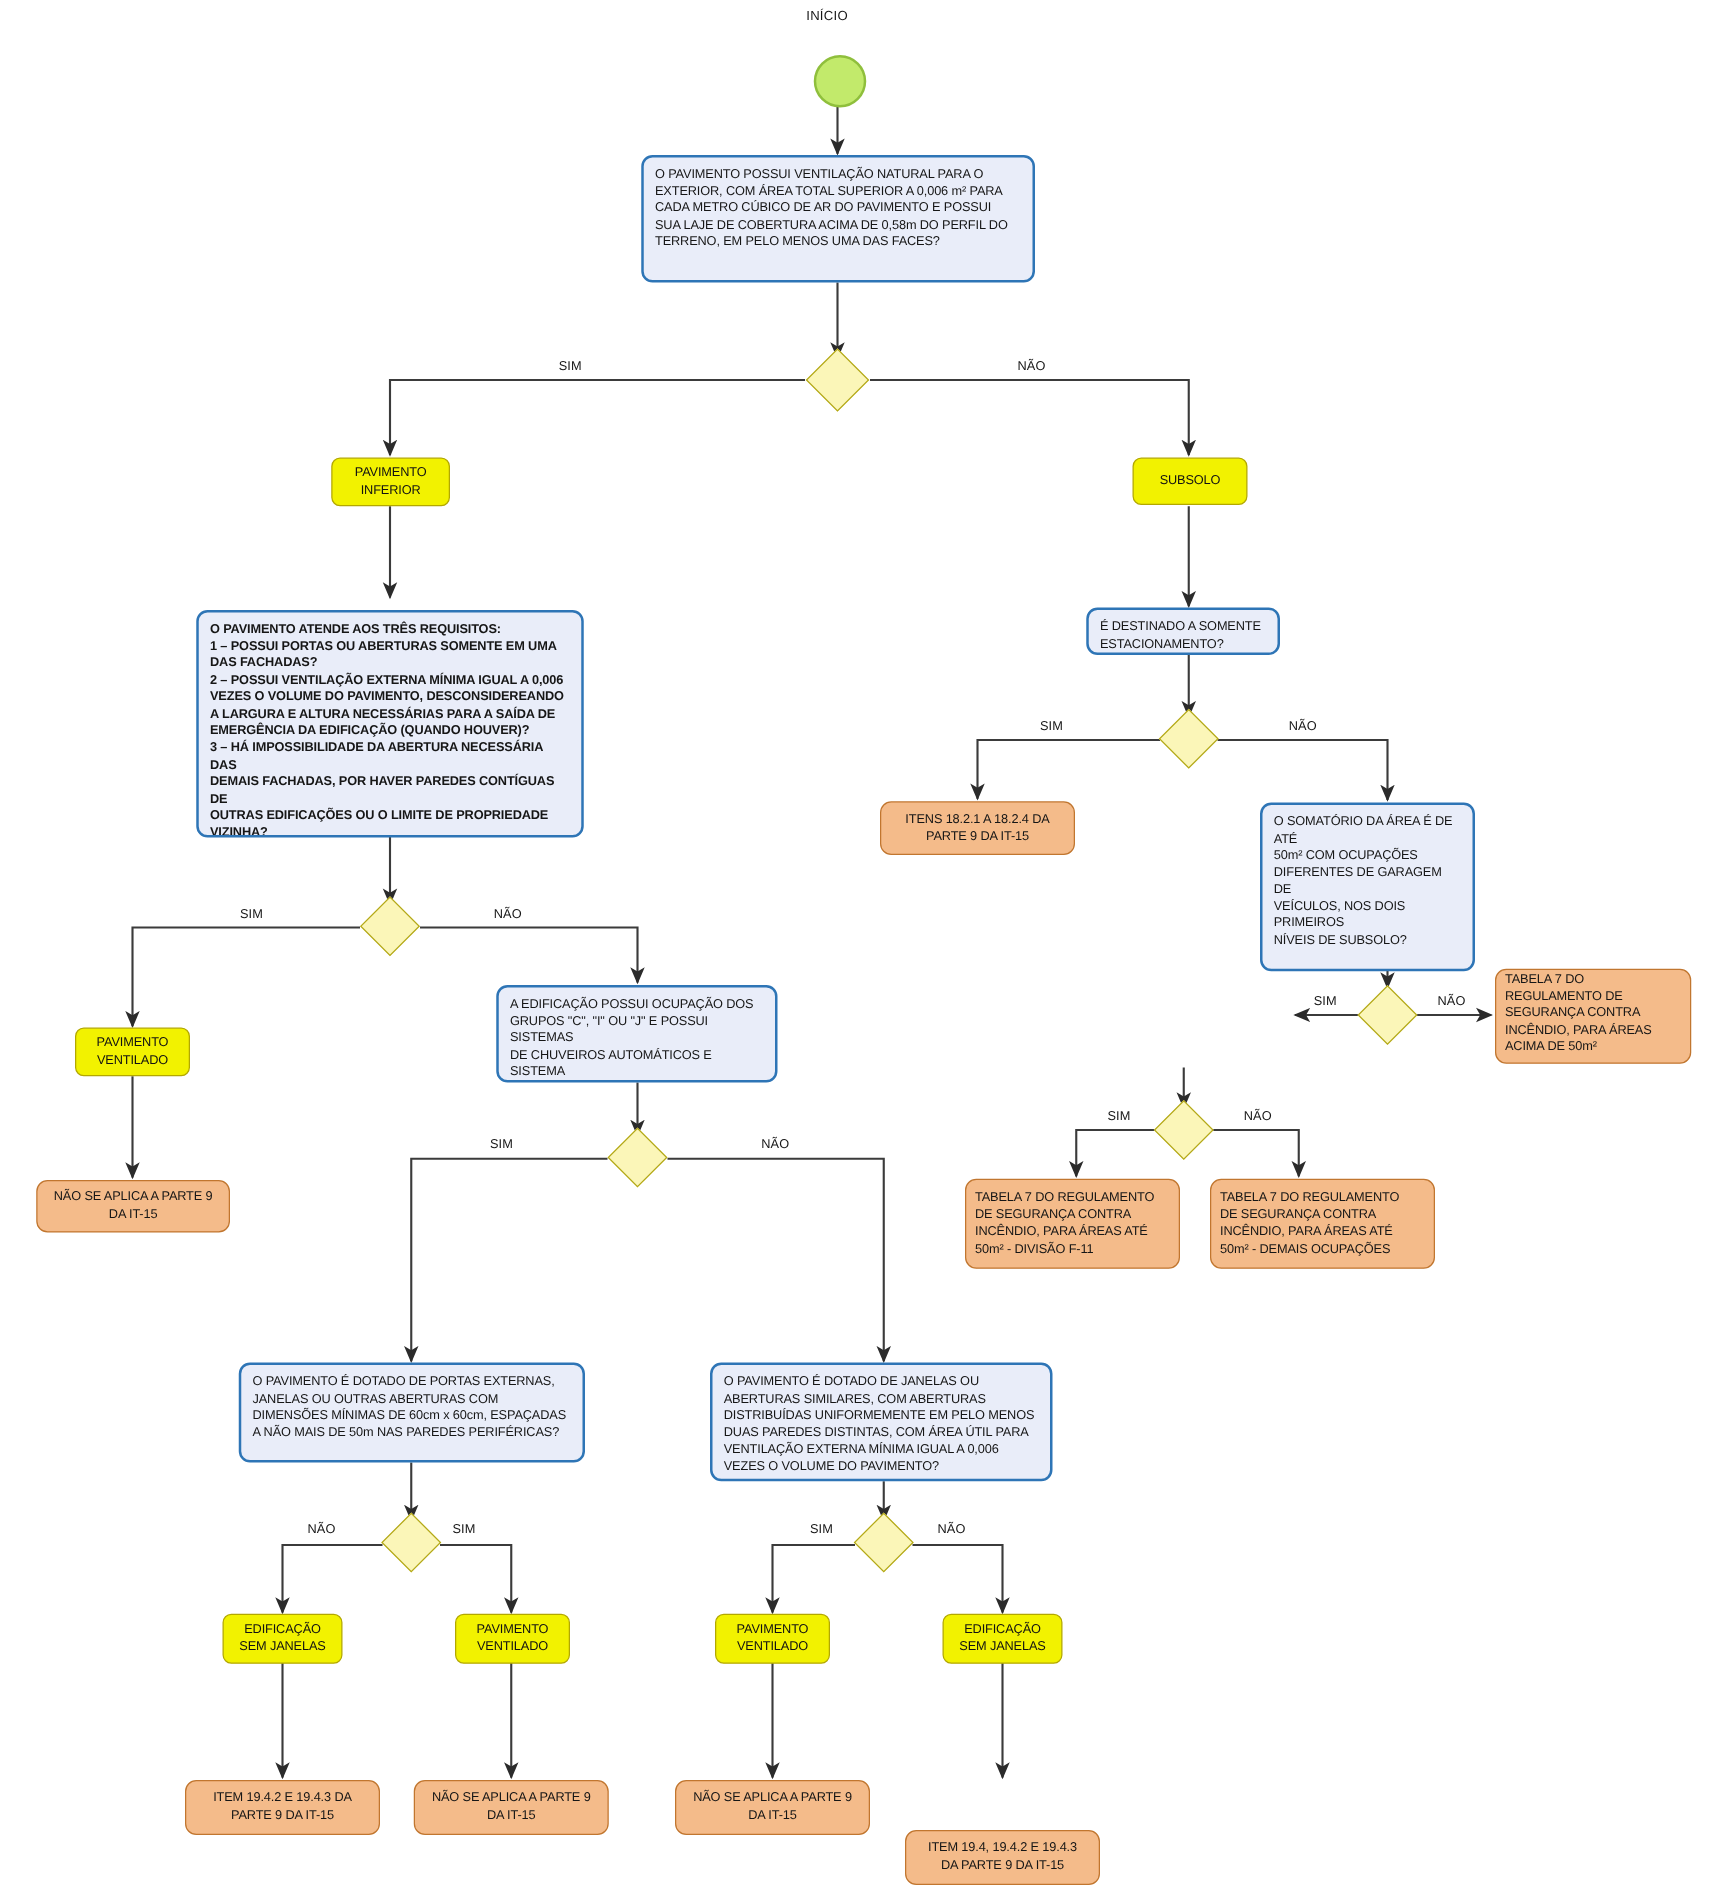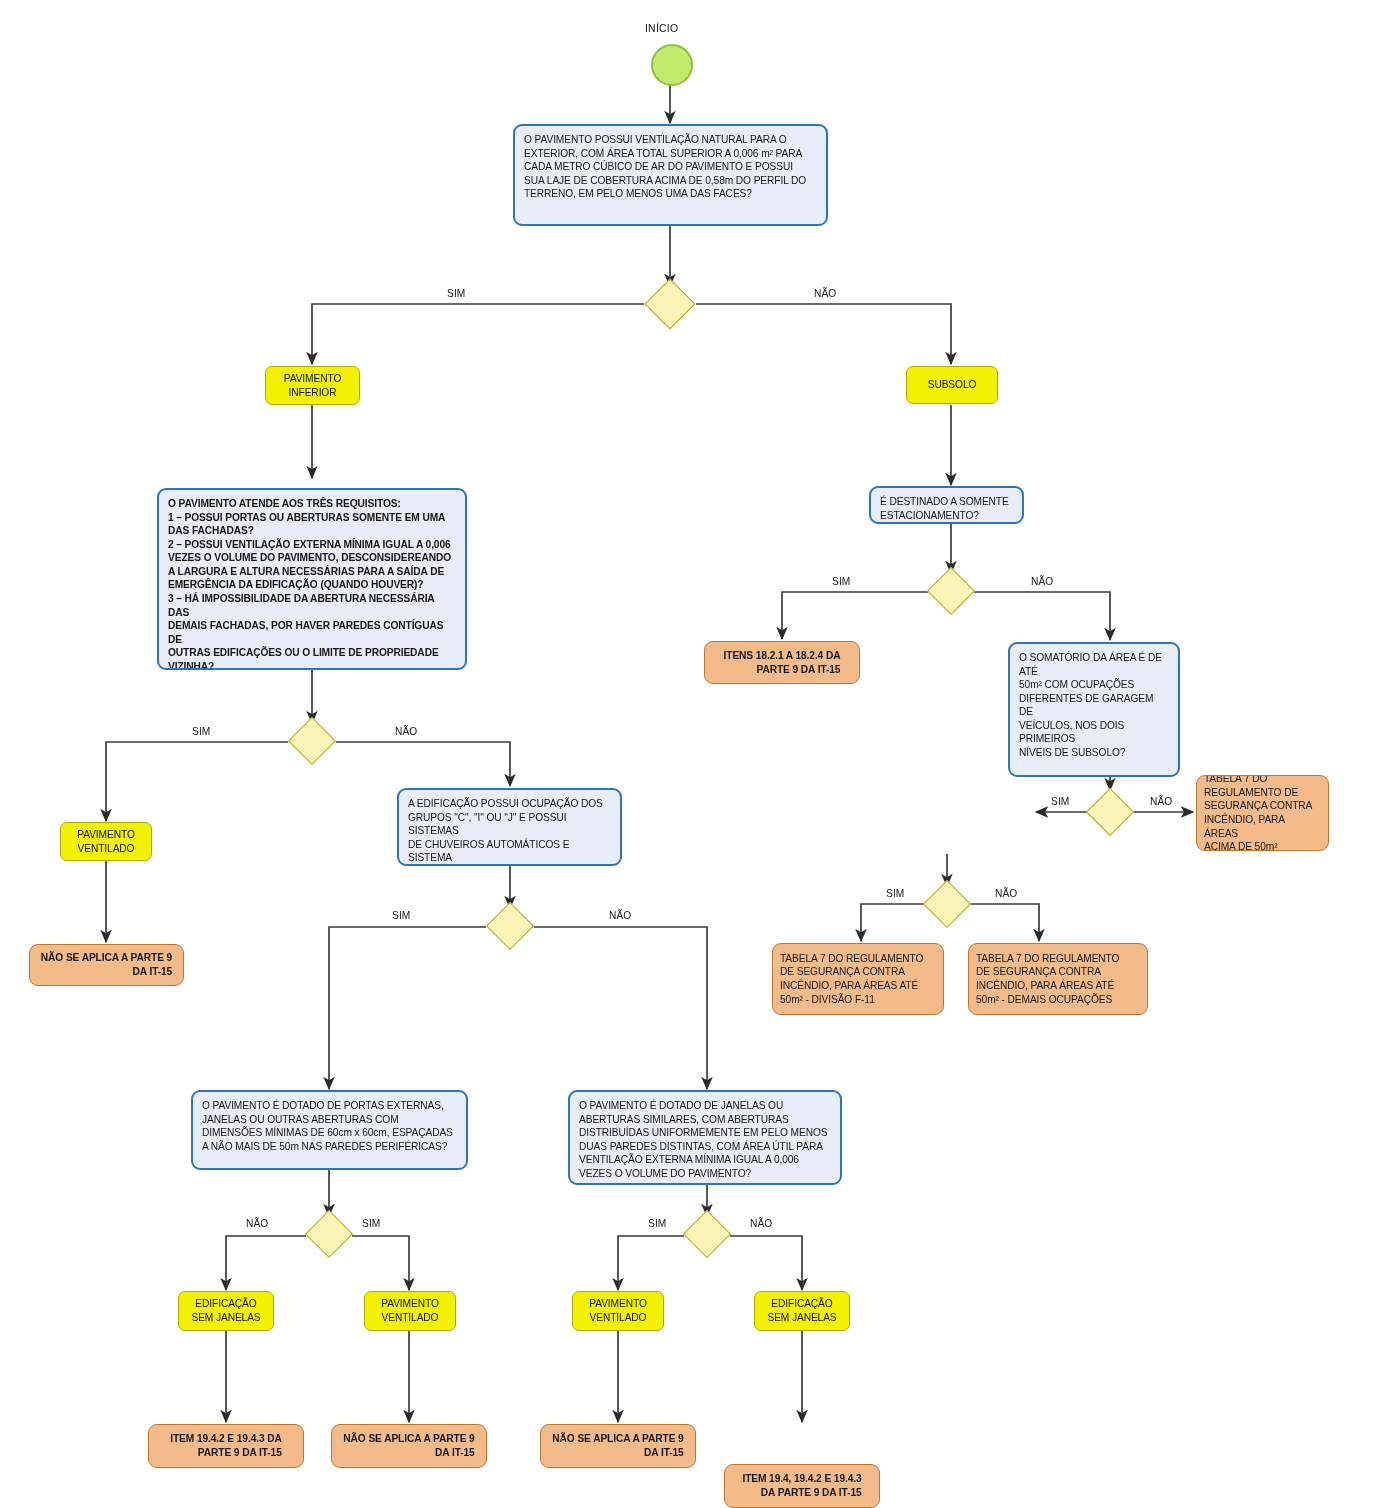--- a/index.html
+++ b/index.html
@@ -49,21 +49,21 @@
   .box-r {
     background: #f4bb8a;
     border: 1.6px solid #c1762f;
     border-radius: 9px;
     padding: 5px 7px;
     font-size: 10.2px;
     line-height: 1.33;
     color: #161616;
     letter-spacing: -0.1px;
   }
-  .box-r.center { justify-content: center; text-align: right; font-weight: bold; }
+  .box-r.center { justify-content: center; text-align: center; }
   .box-r .txt { white-space: pre-line; }
   
   .box-s {
     background: #f2f200;
     border: 1.6px solid #b3a800;
     border-radius: 7px;
     font-size: 10.2px;
     line-height: 1.35;
     color: #121212;
     justify-content: center;
@@ -173,21 +173,21 @@
       <path d="M1133,812 L1193,812" marker-end="url(#ar)"></path>
 
       <path d="M947,854 L947,886" marker-end="url(#ar)"></path>
 
       <path d="M925,904 L861,904 L861,941" marker-end="url(#ar)"></path>
 
       <path d="M970,904 L1039,904 L1039,941" marker-end="url(#ar)"></path>
     </g>
   </svg>
 
-  <div class="start-label" style="left:645px; top:22px;text-align:center;">INÍCIO</div>
+  <div class="start-label" style="left:645px; top:7px;text-align:center;">INÍCIO</div>
   <div class="start-circle" style="left:651px; top:44px; width:38px; height:38px;"></div>
 
   <div class="node box-q" style="left:513px; top:124px; width:315px; height:102px;">
     <span class="txt">O PAVIMENTO POSSUI VENTILAÇÃO NATURAL PARA O
 EXTERIOR, COM ÁREA TOTAL SUPERIOR A 0,006 m² PARA
 CADA METRO CÚBICO DE AR DO PAVIMENTO E POSSUI
 SUA LAJE DE COBERTURA ACIMA DE 0,58m DO PERFIL DO
 TERRENO, EM PELO MENOS UMA DAS FACES?</span>
   </div>
 
@@ -320,21 +320,21 @@
 50m² COM OCUPAÇÕES
 DIFERENTES DE GARAGEM DE
 VEÍCULOS, NOS DOIS PRIMEIROS
 NÍVEIS DE SUBSOLO?</span>
   </div>
 
   <div class="diamond" style="left:1093px; top:795px; width:34px; height:34px;"></div>
   <div class="elabel" style="left:1049px; top:796px;">SIM</div>
   <div class="elabel" style="left:1148px; top:796px;">NÃO</div>
 
-  <div class="node box-r" style="left:1196px; top:775px; width:133px; height:76px;">
+  <div class="node box-r" style="left:1196px; top:775px; width:157px; height:76px;align-items:flex-end;">
     <span class="txt">TABELA 7 DO
 REGULAMENTO DE
 SEGURANÇA CONTRA
 INCÊNDIO, PARA ÁREAS
 ACIMA DE 50m²</span>
   </div>
 
 
   <div class="diamond" style="left:930px; top:887px; width:34px; height:34px;"></div>
   <div class="elabel" style="left:884px; top:888px;">SIM</div>

